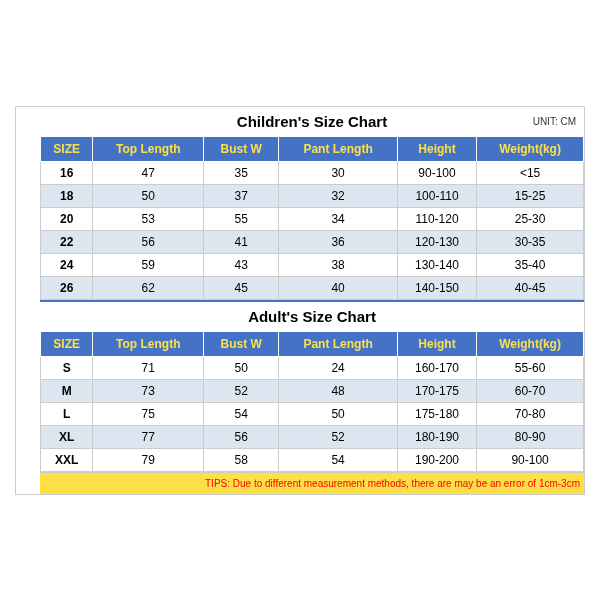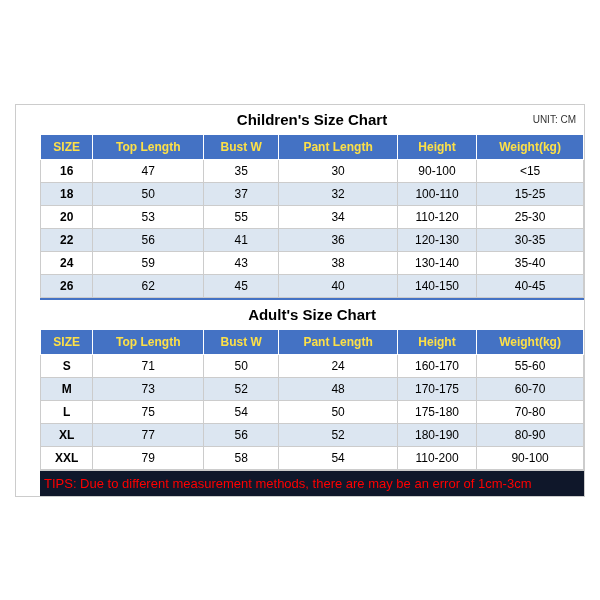--- a/index.html
+++ b/index.html
@@ -59,25 +59,25 @@
       background-color: #dce6f1;
     }
     tr:nth-child(odd) td {
       background-color: #fff;
     }
     .first-col {
       font-weight: bold;
       margin-top: 29px;
     }
     .tips {
-      text-align: left;
+      text-align: right;
       color: red;
-      font-size: 13px;
+      font-size: 10px;
       padding: 5px 4px;
-      background: #0f172a;
+      background: #fde047;
       border-top: 1px solid #ccc;
     }
     .section-header {
       border-top: 2px solid #4472c4;
     }
   </style>
 </head>
 <body>
 
 <div class="container">
@@ -196,20 +196,20 @@
           <td>56</td>
           <td>52</td>
           <td>180-190</td>
           <td>80-90</td>
         </tr>
         <tr>
           <td class="first-col">XXL</td>
           <td>79</td>
           <td>58</td>
           <td>54</td>
-          <td>110-200</td>
+          <td>190-200</td>
           <td>90-100</td>
         </tr>
       </tbody>
   </table>
 
   <div class="tips">TIPS: Due to different measurement methods, there are may be an error of 1cm-3cm</div>
 </div>
 
 </body></html>

